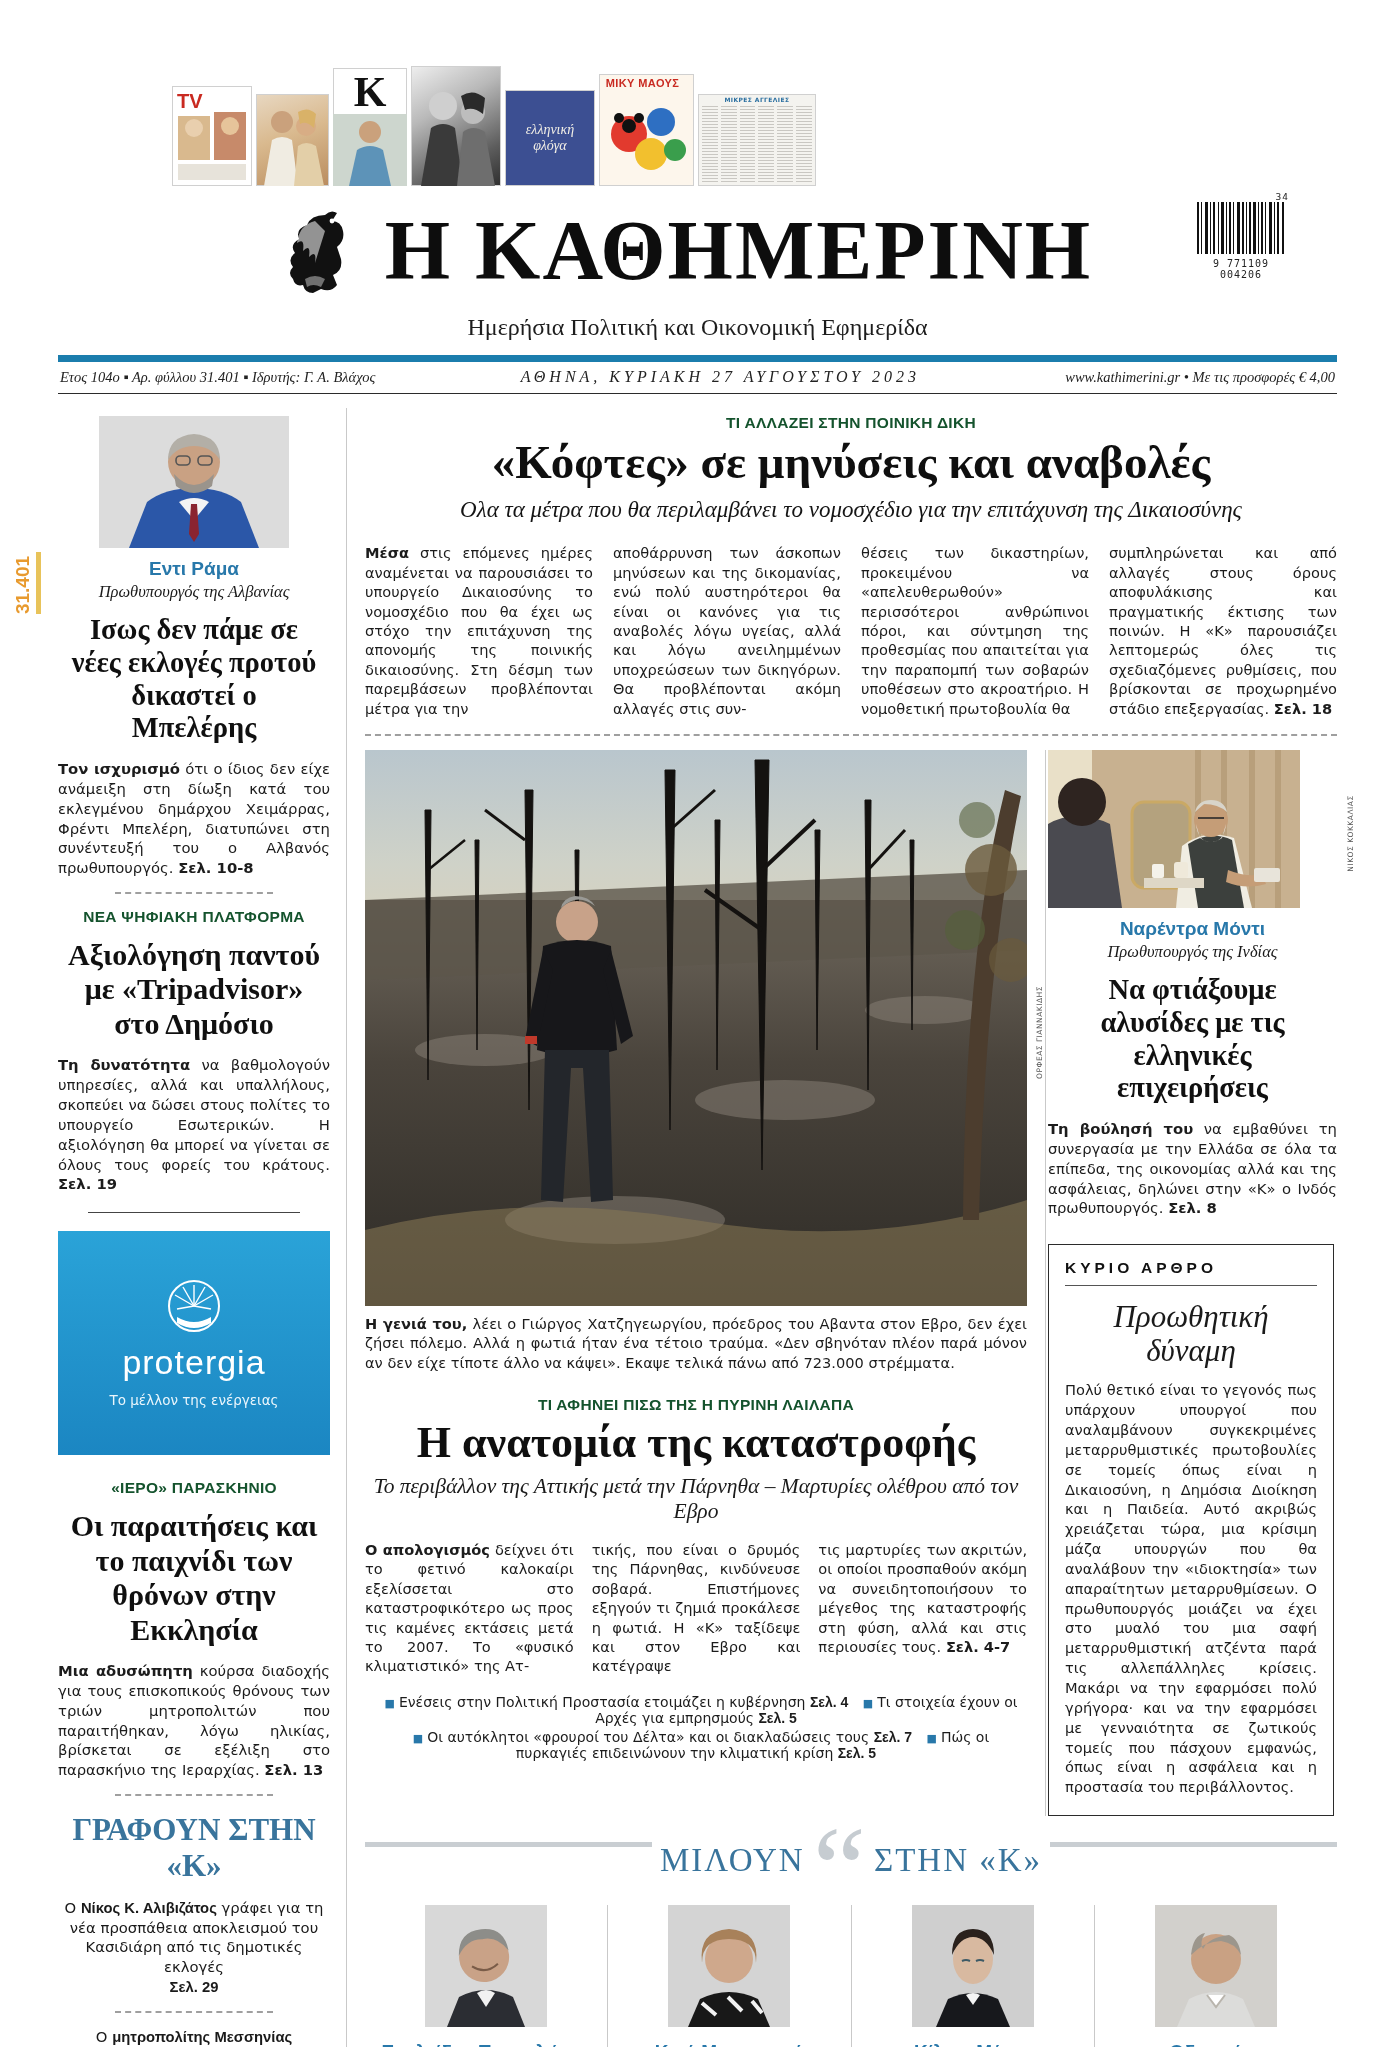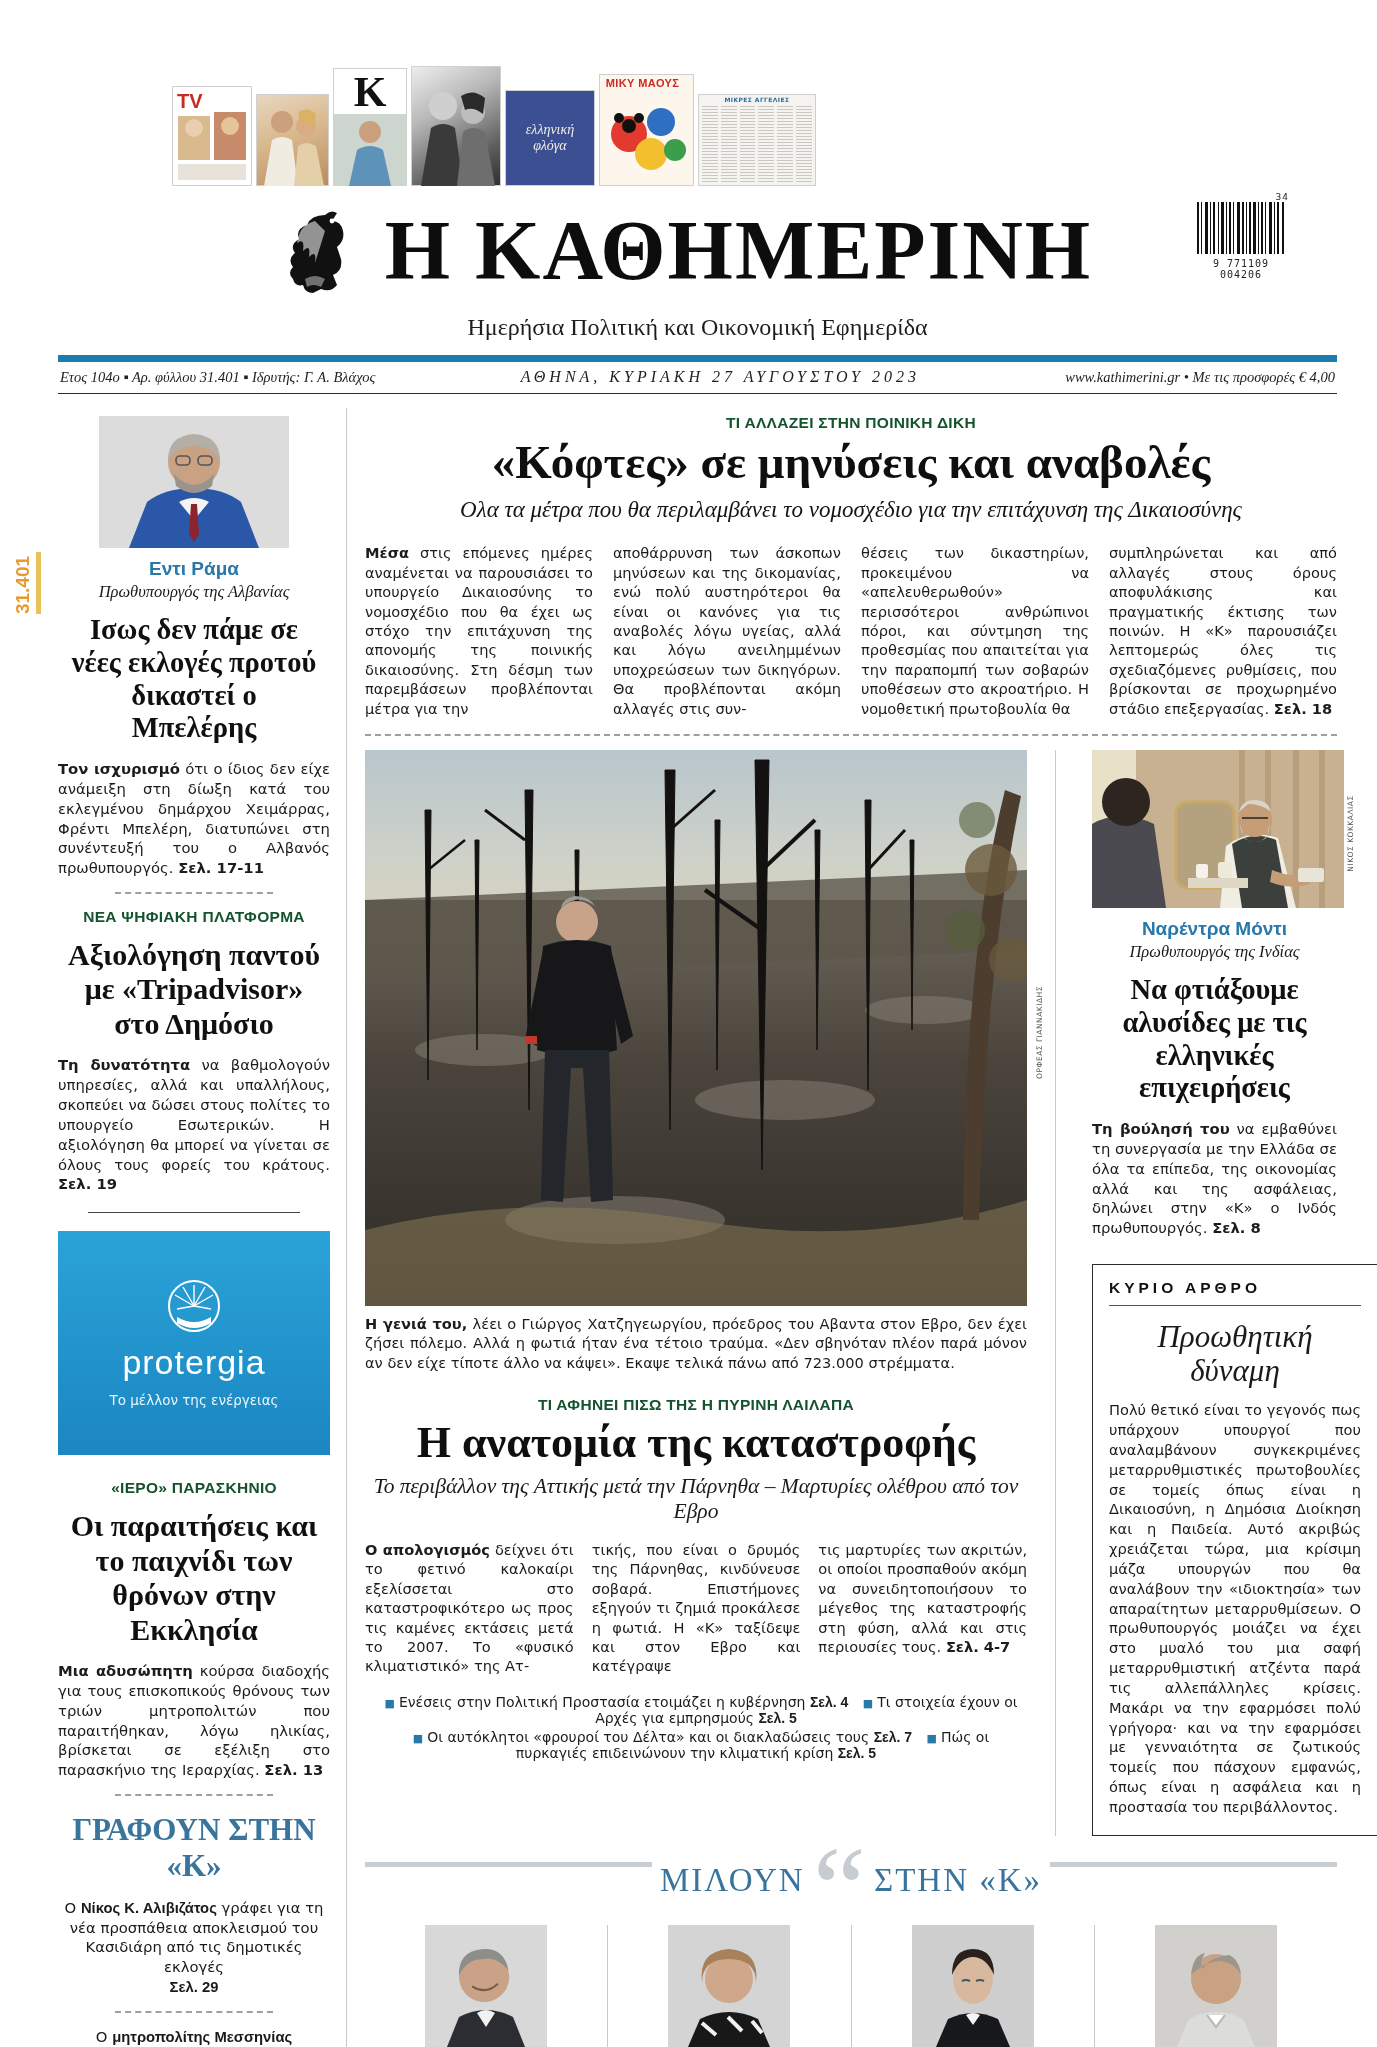--- a/index.html
+++ b/index.html
@@ -54,21 +54,21 @@
   .headline-xl{font-family:"Liberation Serif",serif;font-weight:bold;font-size:47px;text-align:center;color:#0f0f0f;margin:6px 0 10px 0;line-height:1.05;}
   .subhead{font-family:"Liberation Serif",serif;font-style:italic;font-size:23px;text-align:center;color:#151515;margin-bottom:20px;}
   .cols4{display:flex;gap:20px;}
   .cols4 p, .cols3 p{margin:0;font-size:14.6px;line-height:1.33;text-align:justify;color:#1c1c1c;}
   .cols4 > div, .cols3 > div{flex:1;min-width:0;}
   .dash-sep{border:none;border-top:2px dashed #9f9f9f;margin:16px 0 14px 0;}
   .dash-sep.small{width:58%;margin:14px auto;border-top:2px dashed #9f9f9f;}
 
   .below{display:flex;margin-top:2px;}
   .center-col{width:662px;flex:none;}
-  .right-rail{flex:1;border-left:1px solid #c9c9c9;margin-left:28px;padding-left:36px;min-width:0;}
+  .right-rail{flex:1;border-left:1px solid #c9c9c9;margin-left:18px;padding-left:2px;min-width:0;}
 
   .photo-frame{position:relative;}
   .photo-credit{position:absolute;right:-13px;top:50%;transform:rotate(-90deg) translateX(50%);transform-origin:right center;
      font-size:7.5px;color:#555;letter-spacing:.5px;white-space:nowrap;}
   .caption{font-size:14.6px;line-height:1.32;color:#1c1c1c;margin-top:8px;text-align:justify;}
 
   .story2 .kicker{margin-top:24px;}
   .headline-lg{font-family:"Liberation Serif",serif;font-weight:bold;font-size:44px;text-align:center;color:#0f0f0f;margin:6px 0 8px 0;line-height:1.05;}
   .subhead2{font-family:"Liberation Serif",serif;font-style:italic;font-size:21.5px;text-align:center;margin-bottom:16px;}
   .cols3{display:flex;gap:18px;}
@@ -251,21 +251,21 @@
             <circle cx="95" cy="46" r="26" fill="#c9a183"></circle>
             <path d="M69,44 Q69,20 95,18 Q121,20 121,44 Q112,30 95,30 Q78,30 69,44 Z" fill="#b3afa7"></path>
             <path d="M75,58 Q95,80 115,58 L113,70 Q95,84 77,70 Z" fill="#9a948c"></path>
             <rect x="77" y="40" width="14" height="9" rx="4" fill="none" stroke="#555" stroke-width="1.6"></rect>
             <rect x="99" y="40" width="14" height="9" rx="4" fill="none" stroke="#555" stroke-width="1.6"></rect>
           </svg>
           <div class="rail-name">Εντι Ράμα</div>
           <div class="rail-role">Πρωθυπουργός της Αλβανίας</div>
           <div class="rail-headline">Ισως δεν πάμε σε νέες εκλογές προτού δικαστεί ο Μπελέρης</div>
           <p class="rail-body">
-            <b>Τον ισχυρισμό</b> <span>ότι ο ίδιος δεν είχε ανάμειξη στη δίωξη κατά του εκλεγμένου δημάρχου Χειμάρρας, Φρέντι Μπελέρη, διατυπώνει στη συνέντευξή του ο Αλβανός πρωθυπουργός.</span> <b>Σελ. 17-11</b>
+            <b>Τον ισχυρισμό</b> <span>ότι ο ίδιος δεν είχε ανάμειξη στη δίωξη κατά του εκλεγμένου δημάρχου Χειμάρρας, Φρέντι Μπελέρη, διατυπώνει στη συνέντευξή του ο Αλβανός πρωθυπουργός.</span> <b>Σελ. 10-8</b>
           </p>
         </div>
 
         <hr class="dash-sep small">
 
         <div>
           <div class="kicker">ΝΕΑ ΨΗΦΙΑΚΗ ΠΛΑΤΦΟΡΜΑ</div>
           <div class="rail-headline" style="font-size:30px">Αξιολόγηση παντού με «Tripadvisor» στο Δημόσιο</div>
           <p class="rail-body">
             <b>Τη δυνατότητα</b> <span>να βαθμολογούν υπηρεσίες, αλλά και υπαλλήλους, σκοπεύει να δώσει στους πολίτες το υπουργείο Εσωτερικών. Η αξιολόγηση θα μπορεί να γίνεται σε όλους τους φορείς του κράτους.</span> <b>Σελ. 19</b>

